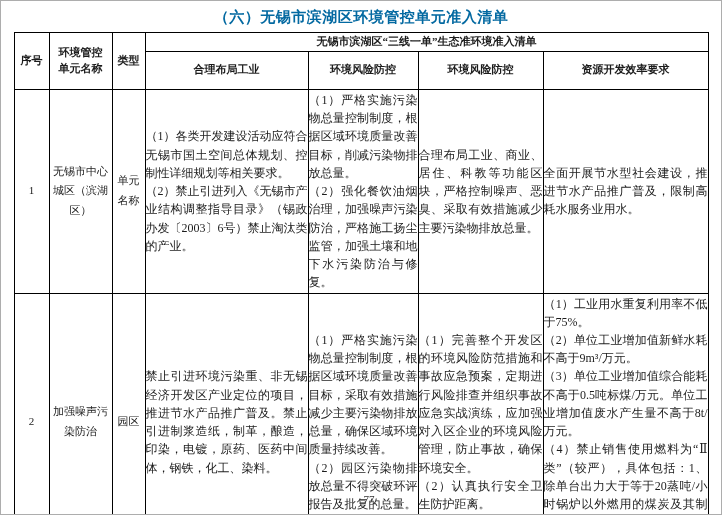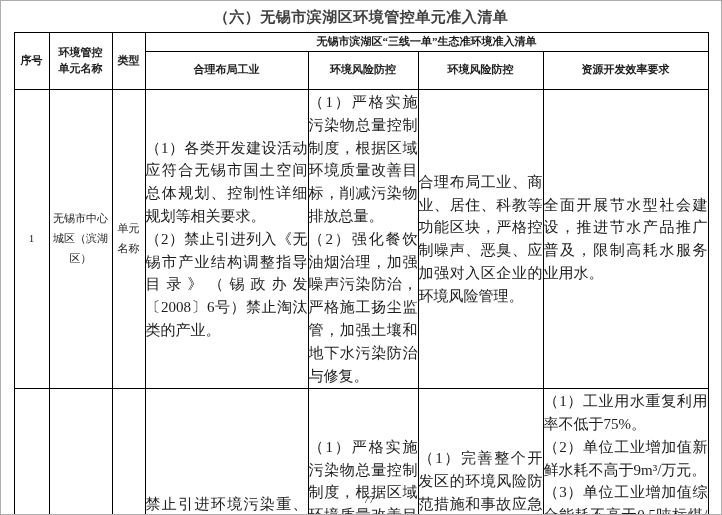--- a/index.html
+++ b/index.html
@@ -43,42 +43,42 @@
   tr.subhead{height:38px;}
   tbody tr.r1{height:188px;}
   tbody tr.r2{height:200px;}
   td.center{
     text-align:center;
     font-size:11px;
     line-height:1.8;
     margin-top:12px;
   }
   td.body{
-    font-size:15px;
+    font-size:12px;
     line-height:1.52;
     text-align:justify;
     white-space:pre-wrap;
     padding:2px 5px;
   }
   .footer{
     position:absolute;
     left:16px;right:0;
     bottom:9px;
     text-align:center;
     font-size:11px;
     color:#333;
     font-family:"Liberation Serif","DejaVu Serif",serif;
   }
 </style>
 </head>
 <body>
 
 <div class="page">
 
-  <div class="doc-title" style="color: #404040;">（六）无锡市滨湖区环境管控单元准入清单</div>
+  <div class="doc-title" style="color: #0369a1;">（六）无锡市滨湖区环境管控单元准入清单</div>
 
   <table class="grid">
     <colgroup>
       <col style="width:35px">
       <col style="width:63px">
       <col style="width:33px">
       <col style="width:163px">
       <col style="width:110px">
       <col style="width:125px">
       <col style="width:165px">
@@ -97,24 +97,24 @@
         <th>环境风险防控</th>
         <th>资源开发效率要求</th>
       </tr>
     </thead>
     <tbody>
       <tr class="r1">
         <td class="center">1</td>
         <td class="center">无锡市中心城区（滨湖区）</td>
         <td class="center">单元名称</td>
         <td class="body">（1）各类开发建设活动应符合无锡市国土空间总体规划、控制性详细规划等相关要求。
-（2）禁止引进列入《无锡市产业结构调整指导目录》（锡政办发〔2008〕6号）禁止淘汰类的产业。</td>
+（2）禁止引进列入《无锡市产业结构调整指导目录》（锡政办发〔2003〕6号）禁止淘汰类的产业。</td>
         <td class="body">（1）严格实施污染物总量控制制度，根据区域环境质量改善目标，削减污染物排放总量。
 （2）强化餐饮油烟治理，加强噪声污染防治，严格施工扬尘监管，加强土壤和地下水污染防治与修复。</td>
-        <td class="body">合理布局工业、商业、居住、科教等功能区块，严格控制噪声、恶臭、应加强对入区企业的环境风险管理。</td>
+        <td class="body">合理布局工业、商业、居住、科教等功能区块，严格控制噪声、恶臭、采取有效措施减少主要污染物排放总量。</td>
         <td class="body">全面开展节水型社会建设，推进节水产品推广普及，限制高耗水服务业用水。</td>
       </tr>
       <tr class="r2">
         <td class="center">2</td>
         <td class="center">加强噪声污染防治</td>
         <td class="center">园区</td>
         <td class="body">禁止引进环境污染重、非无锡经济开发区产业定位的项目，推进节水产品推广普及。禁止引进制浆造纸，制革，酿造，印染，电镀，原药、医药中间体，钢铁，化工、染料。</td>
         <td class="body">（1）严格实施污染物总量控制制度，根据区域环境质量改善目标，采取有效措施减少主要污染物排放总量，确保区域环境质量持续改善。
 （2）园区污染物排放总量不得突破环评报告及批复的总量。</td>
         <td class="body">（1）完善整个开发区的环境风险防范措施和事故应急预案，定期进行风险排查并组织事故应急实战演练，应加强对入区企业的环境风险管理，防止事故，确保环境安全。

